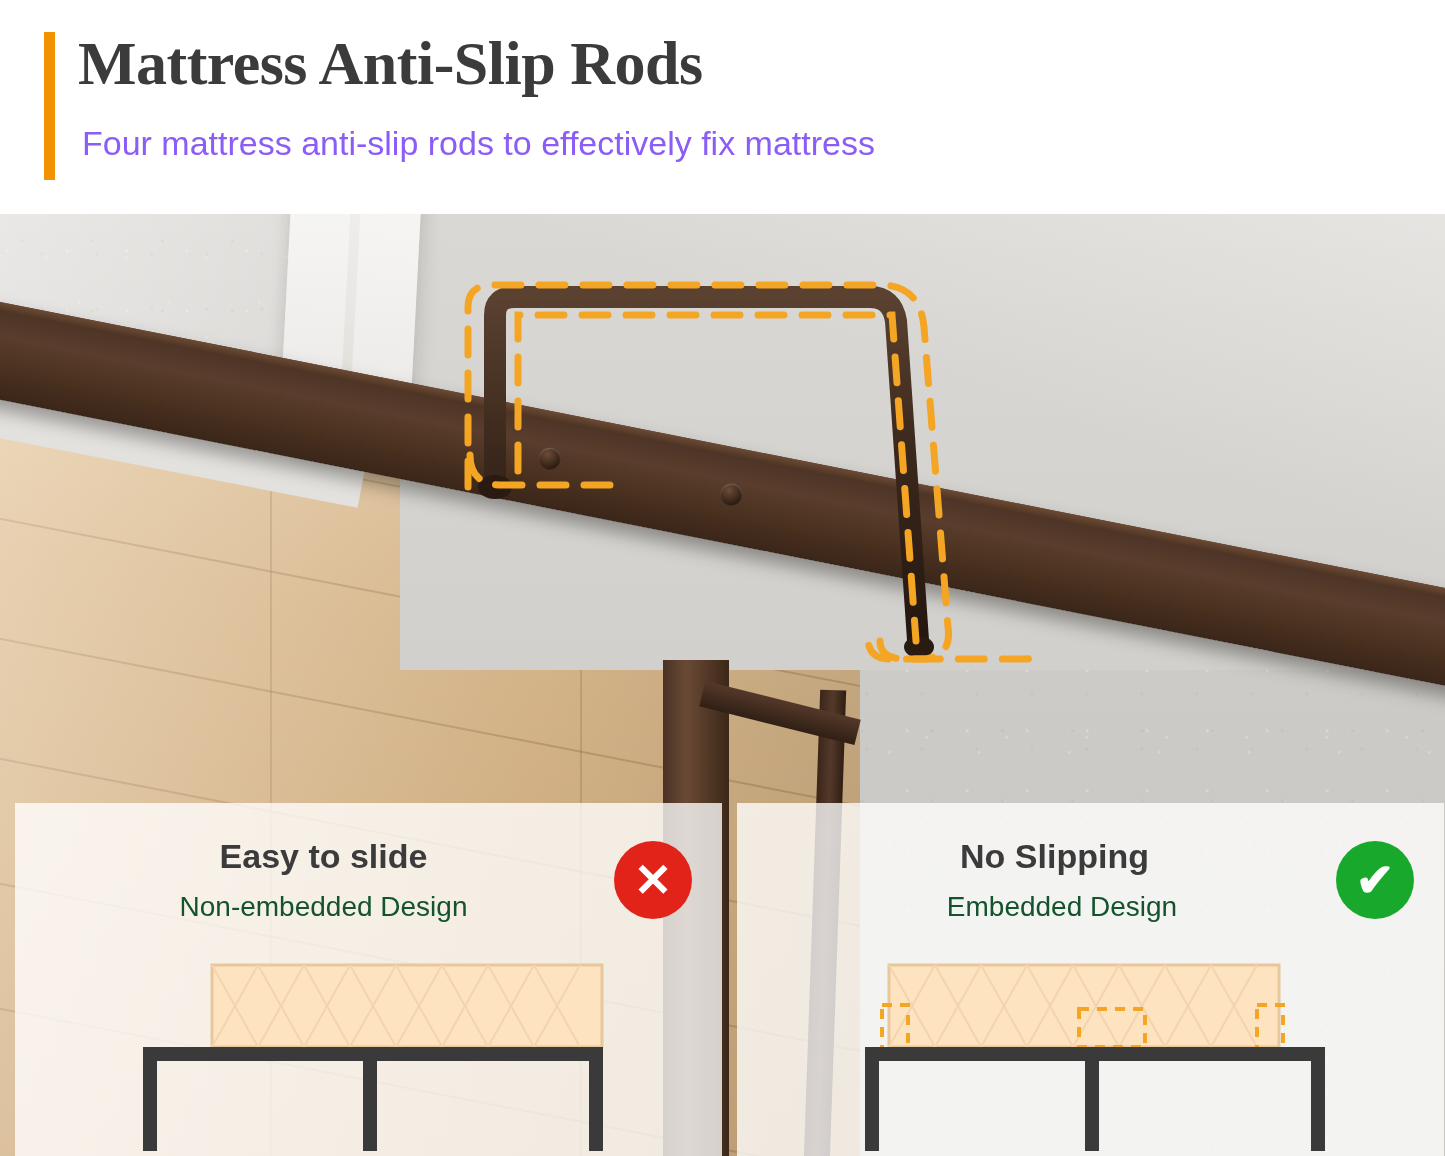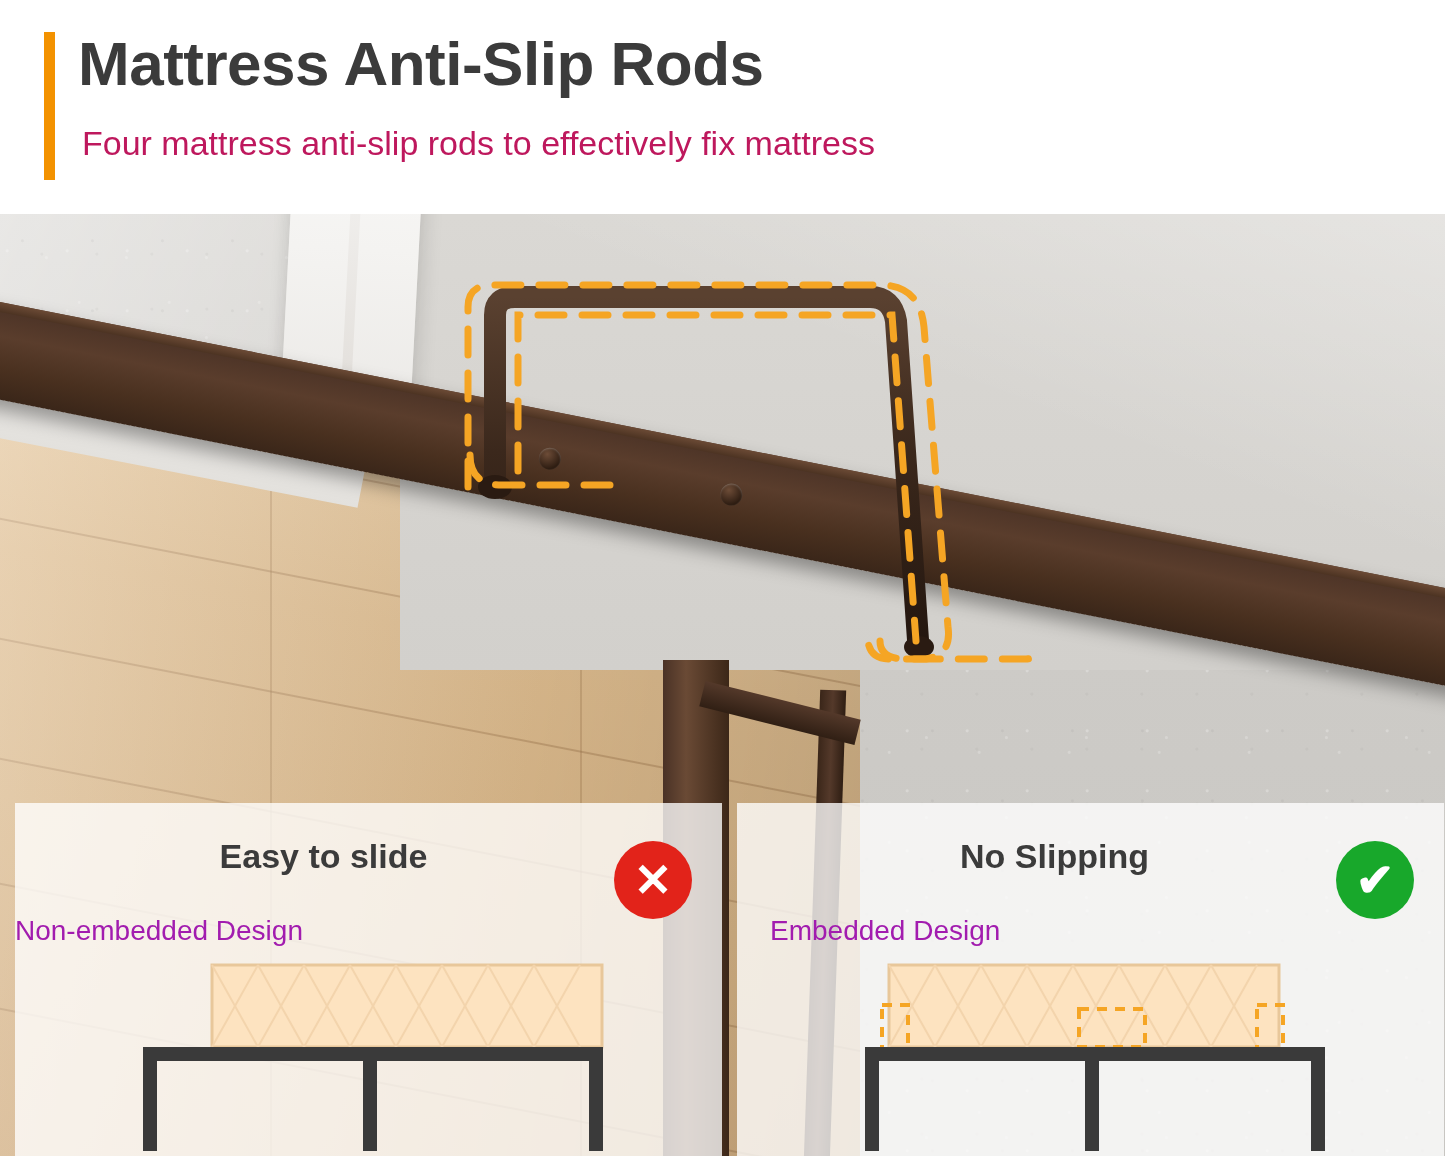--- a/index.html
+++ b/index.html
@@ -211,27 +211,28 @@
   }
   .title {
     position: absolute;
     left: 78px;
     top: 28px;
     font-size: 62px;
     font-weight: bold;
     color: #3b3b3b;
     letter-spacing: -0.5px;
     white-space: nowrap;
+    font-family: Liberation Serif, serif;
   }
   .subtitle {
     position: absolute;
     left: 82px;
     top: 124px;
     font-size: 34px;
-    color: #be185d;
+    color: #8b5cf6;
     white-space: nowrap;
   }
 
   
   .panels {
     position: absolute;
     left: 0;
     top: 803px;
     width: 1445px;
     height: 353px;
@@ -254,24 +255,23 @@
     font-size: 34px;
     font-weight: bold;
     color: #3b3b3b;
   }
   .panel.left .panel-title { padding-right: 90px; box-sizing: border-box; }
   .panel.right .panel-title { padding-right: 72px; box-sizing: border-box; }
   .panel-sub {
     position: absolute;
     top: 88px;
     width: 100%;
-    text-align: left;
+    text-align: center;
     font-size: 28px;
-    color: #a21caf;
-    margin-top: 24px;
+    color: #14532d;
   }
   .panel.left .panel-sub { padding-right: 90px; box-sizing: border-box; }
   .panel.right .panel-sub { padding-right: 90px; box-sizing: border-box; padding-left: 33px; }
 
   .badge {
     position: absolute;
     top: 38px;
     right: 30px;
     width: 78px;
     height: 78px;

